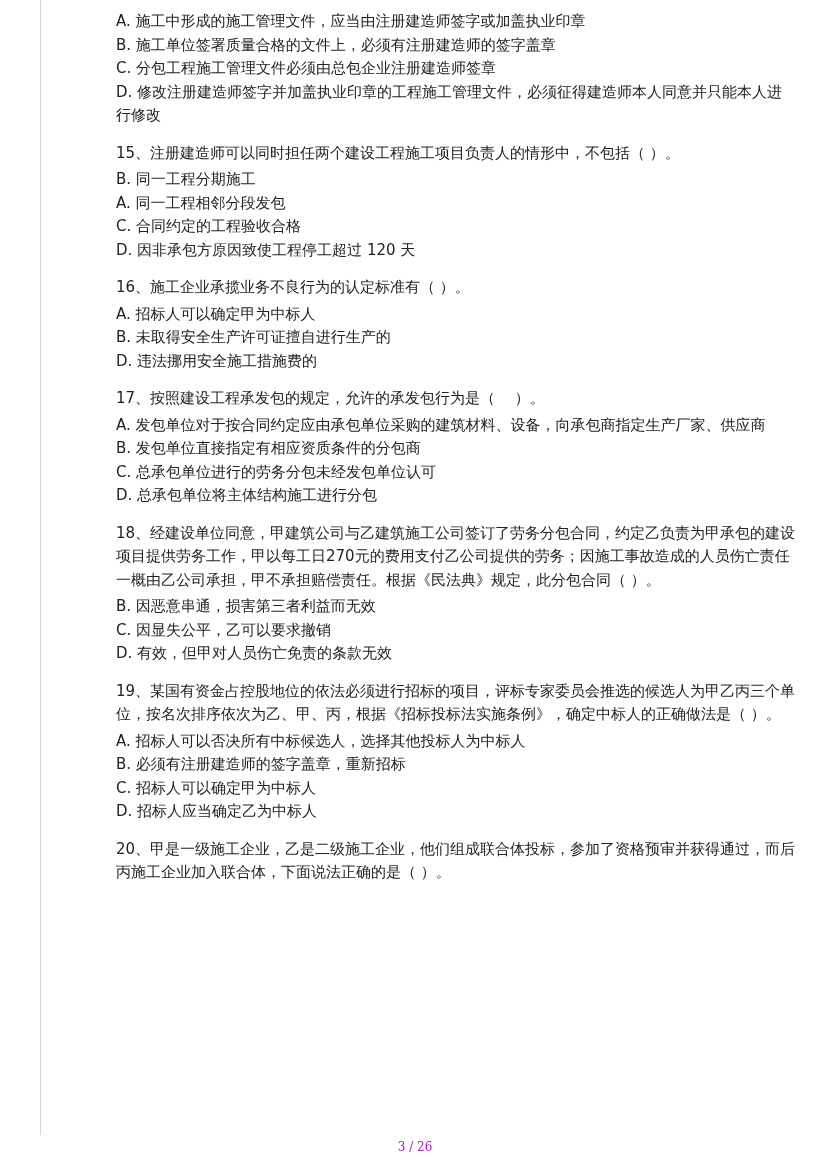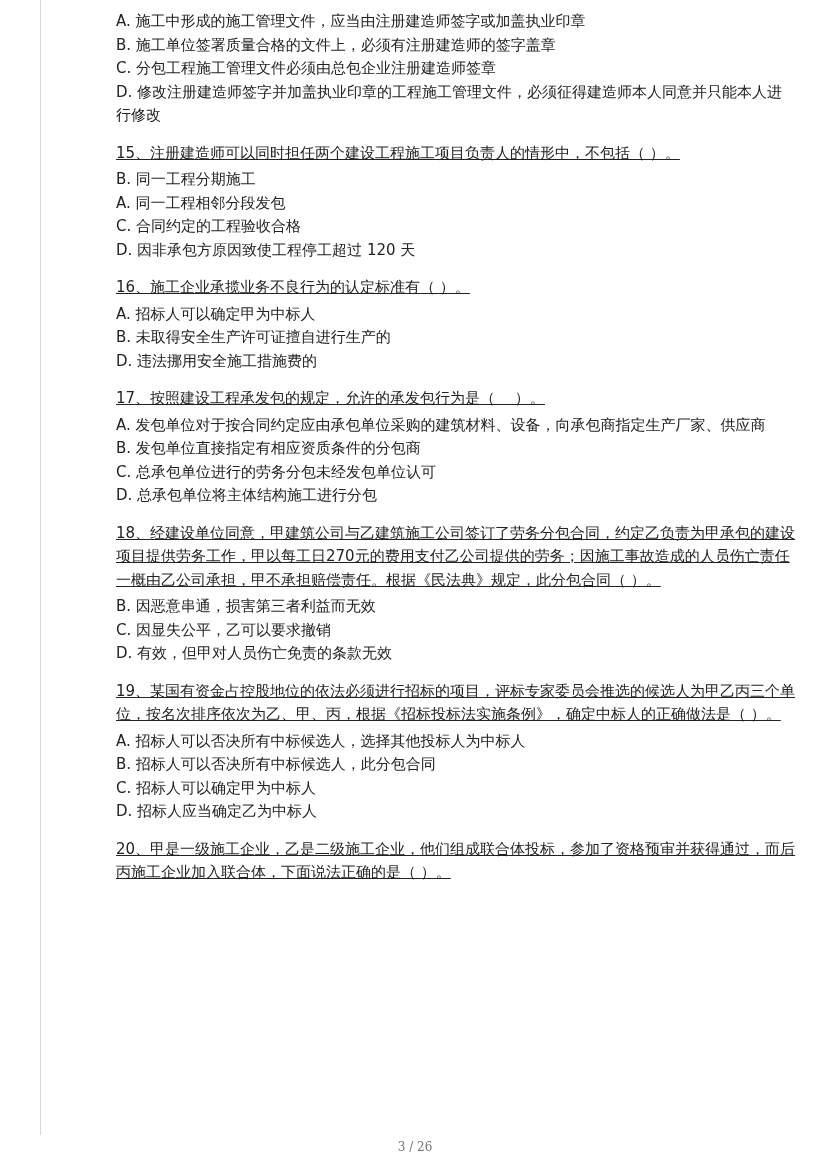--- a/index.html
+++ b/index.html
@@ -12,27 +12,27 @@
     position: absolute; left: 0; top: 0; width: 829px; height: 1135px;
     border-left: 1px solid #d8d8d8; border-right: 1px solid #d8d8d8;
     box-sizing: border-box;
     margin-left: 40px;
   }
   .content {
     position: absolute; left: 75px; top: 10px; width: 680px;
     font-size: 15px; line-height: 23.5px;
   }
   .question { margin-bottom: 14px; }
-  .q-stem { margin-bottom: 3px; text-decoration: underline; }
+  .q-stem { margin-bottom: 3px; }
   .q-num { font-weight: normal; }
   .option { }
   .footer {
     position: absolute; left: 0; width: 830px; top: 1140px; text-align: center;
     font-family: "DejaVu Serif", "Liberation Serif", serif;
-    font-size: 12px; color: #737373;
+    font-size: 12px; color: #a21caf;
   }
 </style>
 </head>
 <body>
 
 <div class="page">
   <div class="content">
 
     <div class="question">
       <div class="option"><span>A.</span> <span>施工中形成的施工管理文件，应当由注册建造师签字或加盖执业印章</span></div>
@@ -67,21 +67,21 @@
     <div class="question">
       <div class="q-stem"><span class="q-num">18、</span><span>经建设单位同意，甲建筑公司与乙建筑施工公司签订了劳务分包合同，约定乙负责为甲承包的建设项目提供劳务工作，甲以每工日270元的费用支付乙公司提供的劳务；因施工事故造成的人员伤亡责任一概由乙公司承担，甲不承担赔偿责任。根据《民法典》规定，此分包合同（ ）。</span></div>
       <div class="option"><span>B.</span> <span>因恶意串通，损害第三者利益而无效</span></div>
       <div class="option"><span>C.</span> <span>因显失公平，乙可以要求撤销</span></div>
       <div class="option"><span>D.</span> <span>有效，但甲对人员伤亡免责的条款无效</span></div>
     </div>
 
     <div class="question">
       <div class="q-stem"><span class="q-num">19、</span><span>某国有资金占控股地位的依法必须进行招标的项目，评标专家委员会推选的候选人为甲乙丙三个单位，按名次排序依次为乙、甲、丙，根据《招标投标法实施条例》，确定中标人的正确做法是（ ）。</span></div>
       <div class="option"><span>A.</span> <span>招标人可以否决所有中标候选人，选择其他投标人为中标人</span></div>
-      <div class="option"><span>B.</span> <span>招标人可以否决所有中标候选人，此分包合同</span></div>
+      <div class="option"><span>B.</span> <span>必须有注册建造师的签字盖章，重新招标</span></div>
       <div class="option"><span>C.</span> <span>招标人可以确定甲为中标人</span></div>
       <div class="option"><span>D.</span> <span>招标人应当确定乙为中标人</span></div>
     </div>
 
     <div class="question">
       <div class="q-stem"><span class="q-num">20、</span><span>甲是一级施工企业，乙是二级施工企业，他们组成联合体投标，参加了资格预审并获得通过，而后丙施工企业加入联合体，下面说法正确的是（ ）。</span></div>
     </div>
 
   </div>
 </div>

